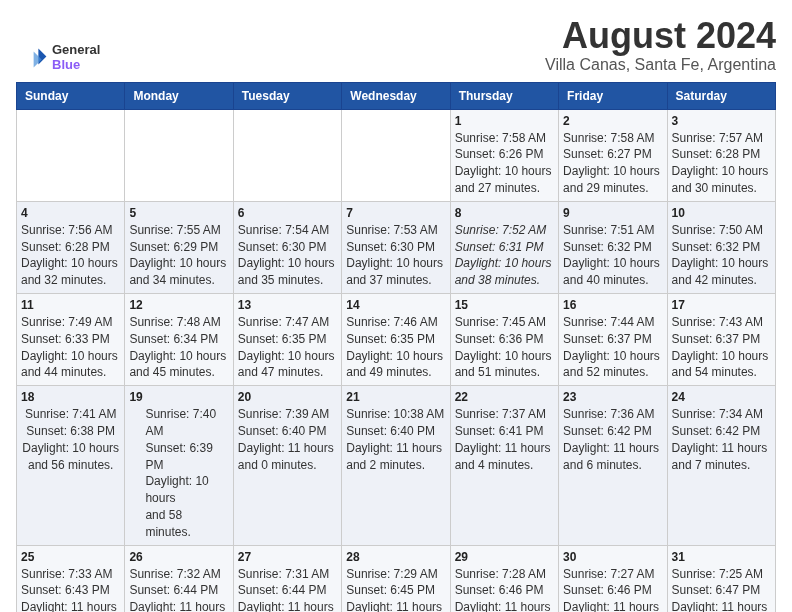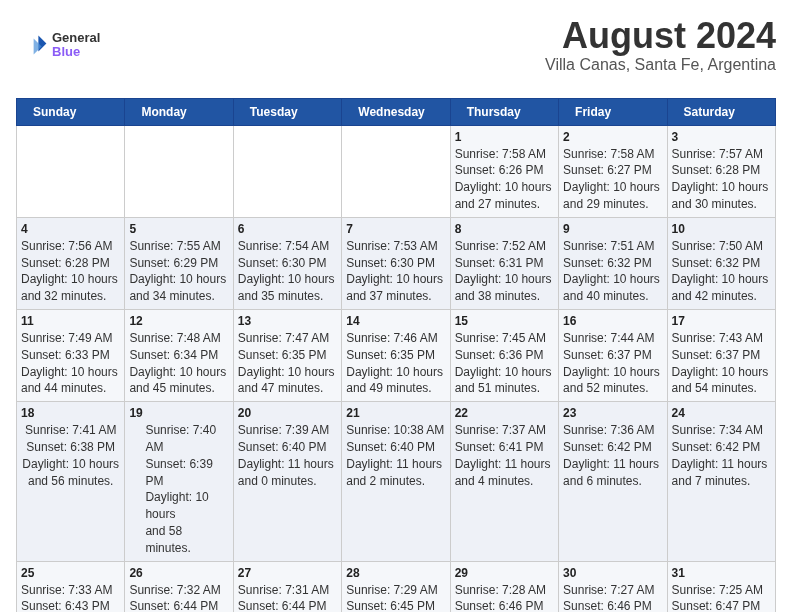--- a/index.html
+++ b/index.html
@@ -6,22 +6,22 @@
     body {
       font-family: Arial, sans-serif;
       background: #fff;
       width: 792px;
       min-height: 612px;
       padding: 16px;
     }
     .header-area {
       display: flex;
       justify-content: space-between;
-      align-items: center;
-      margin-bottom: 24px;
+      align-items: flex-end;
+      margin-bottom: 8px;
     }
     .logo {
       display: flex;
       align-items: center;
       gap: 4px;
     }
     .logo-text {
       display: flex;
       flex-direction: column;
       font-size: 13px;
@@ -48,21 +48,21 @@
       color: #555;
     }
     table {
       width: 100%;
       border-collapse: collapse;
       font-size: 11px;
     }
     thead tr th {
       background-color: #2155a3;
       color: #fff;
-      padding: 6px 16px;
+      padding: 6px 8px;
       text-align: left;
       font-size: 12px;
       border: 1px solid #1a4490;
     }
     tbody tr td {
       border: 1px solid #ccc;
       vertical-align: top;
       padding: 4px;
       height: 90px;
       width: calc(100%/7);
@@ -174,21 +174,21 @@
         </td>
         <td>
           <span class="day-number">7</span>
           <div class="day-info" style="white-space: pre-line;">Sunrise: 7:53 AM
 Sunset: 6:30 PM
 Daylight: 10 hours
 and 37 minutes.</div>
         </td>
         <td>
           <span class="day-number">8</span>
-          <div class="day-info" style="white-space: pre-line;">Sunrise: 7:52 AM
+          <div class="day-info" style="white-space: pre-line; font-style: italic;">Sunrise: 7:52 AM
 Sunset: 6:31 PM
 Daylight: 10 hours
 and 38 minutes.</div>
         </td>
         <td>
           <span class="day-number">9</span>
           <div class="day-info" style="white-space: pre-line;">Sunrise: 7:51 AM
 Sunset: 6:32 PM
 Daylight: 10 hours
 and 40 minutes.</div>

